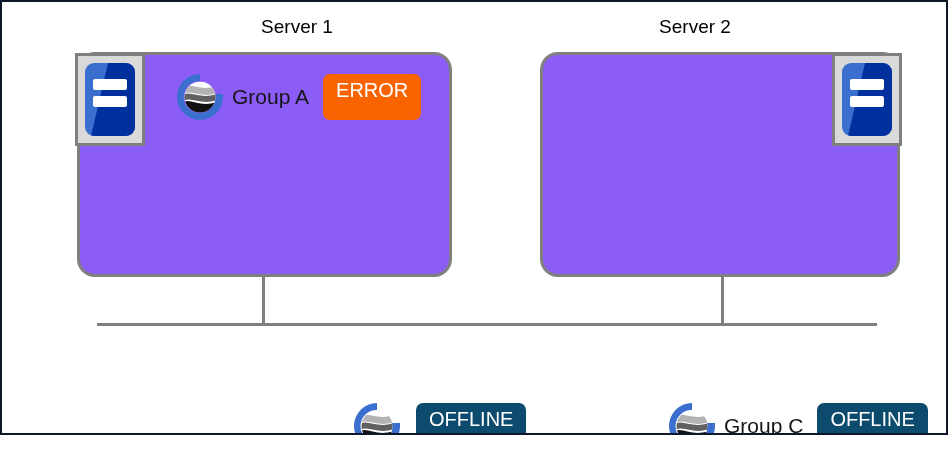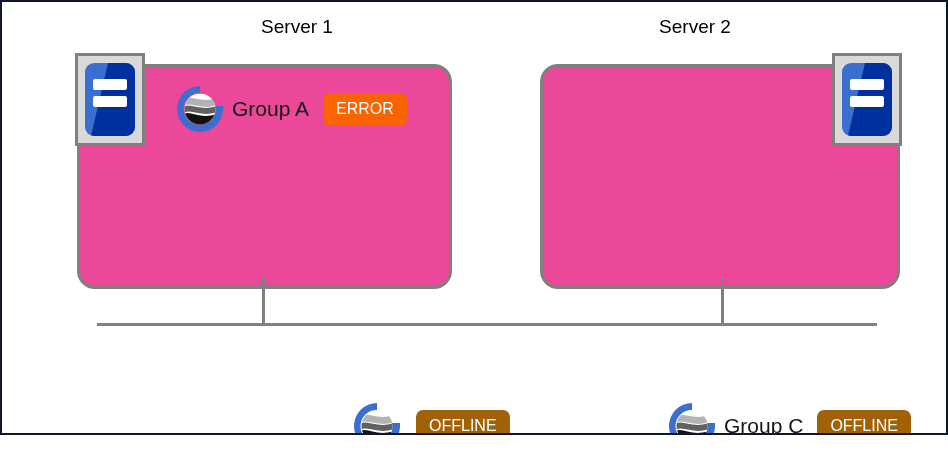--- a/index.html
+++ b/index.html
@@ -25,22 +25,21 @@
     color: #000000;
     text-align: center;
     white-space: nowrap;
     line-height: 22px;
   }
   .srv-box {
     position: absolute;
     box-sizing: border-box;
     border: 3px solid #7f7f7f;
     border-radius: 18px;
-    background: #ec4899;
-    margin-top: 12px;
+    background: #8b5cf6;
   }
   .srv-icon {
     position: absolute;
     box-sizing: border-box;
     background: #d9d9d9;
     border: 3px solid #7f7f7f;
     padding: 7px;
   }
   .srv-icon-inner {
     position: relative;
@@ -93,29 +92,29 @@
     flex: 0 0 auto;
     display: block;
   }
   .grp-label {
     font-size: 21px;
     color: #161616;
     margin-left: 7px;
   }
   .badge {
     display: inline-block;
-    font-size: 16px;
+    font-size: 20px;
     color: #ffffff;
     border-radius: 7px;
-    padding: 5px 13px 6px 13px;
+    padding: 5px 13px 19px 13px;
     margin-left: 14px;
     line-height: 22px;
   }
   .badge-error { background: #f96400; }
-  .badge-offline { background: #a16207; }
+  .badge-offline { background: #0c4a6e; }
 </style>
 </head>
 <body>
 
 <div id="canvas">
 
   <div class="srv-title" style="left:195px; top:14px; width:200px;">Server 1</div>
 
   <div class="srv-title" style="left:593px; top:14px; width:200px;">Server 2</div>
 

